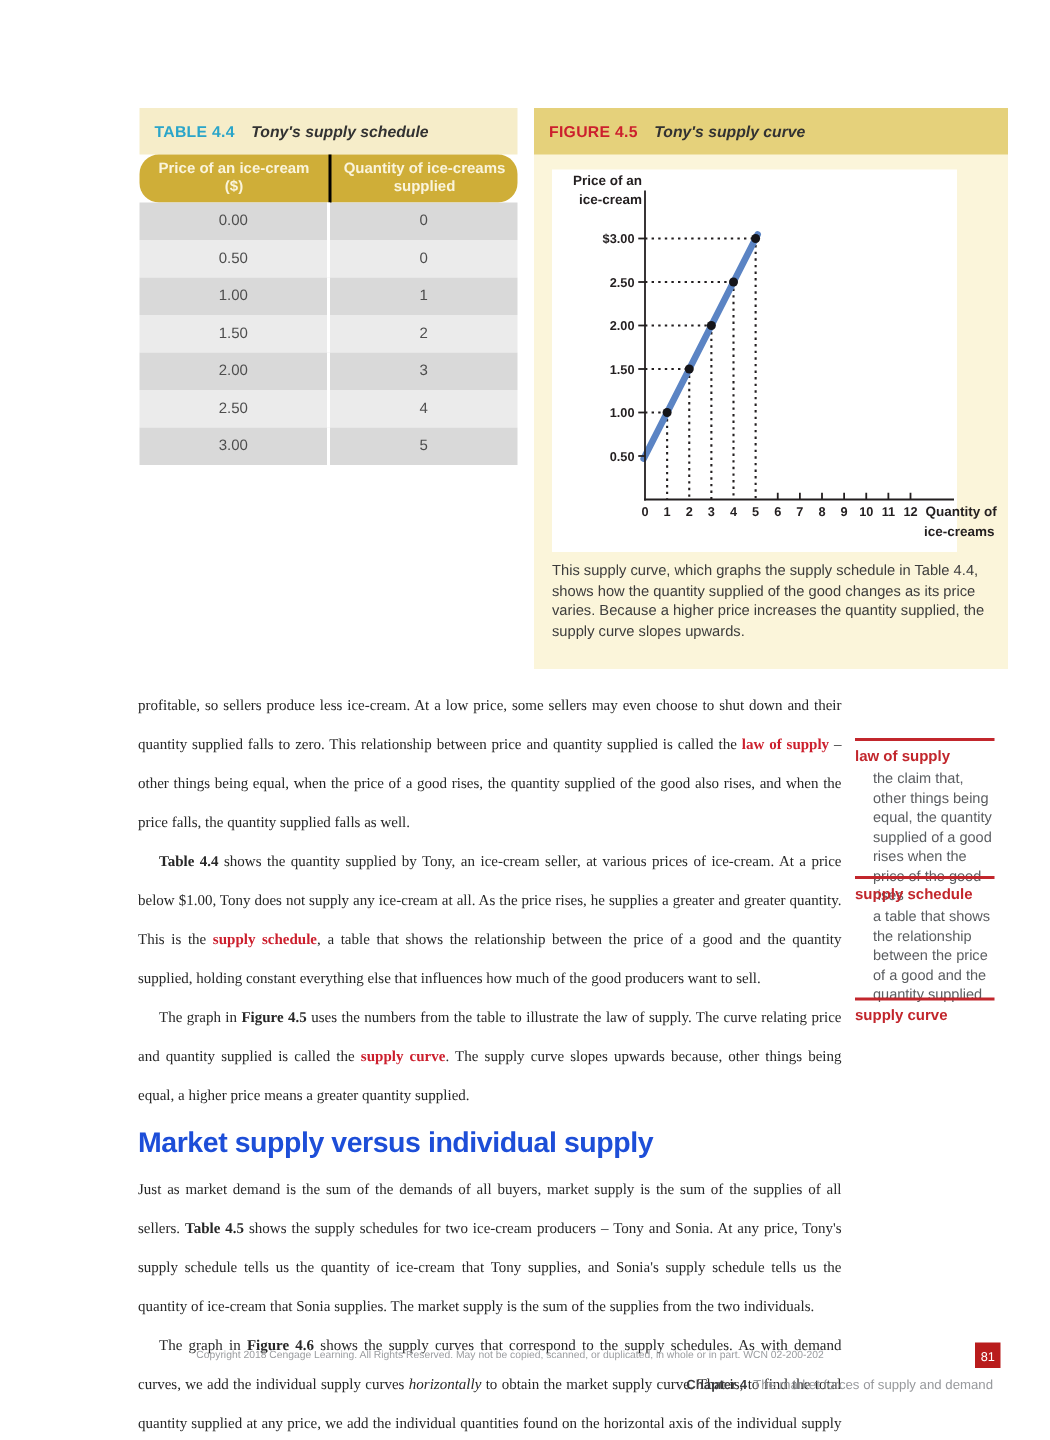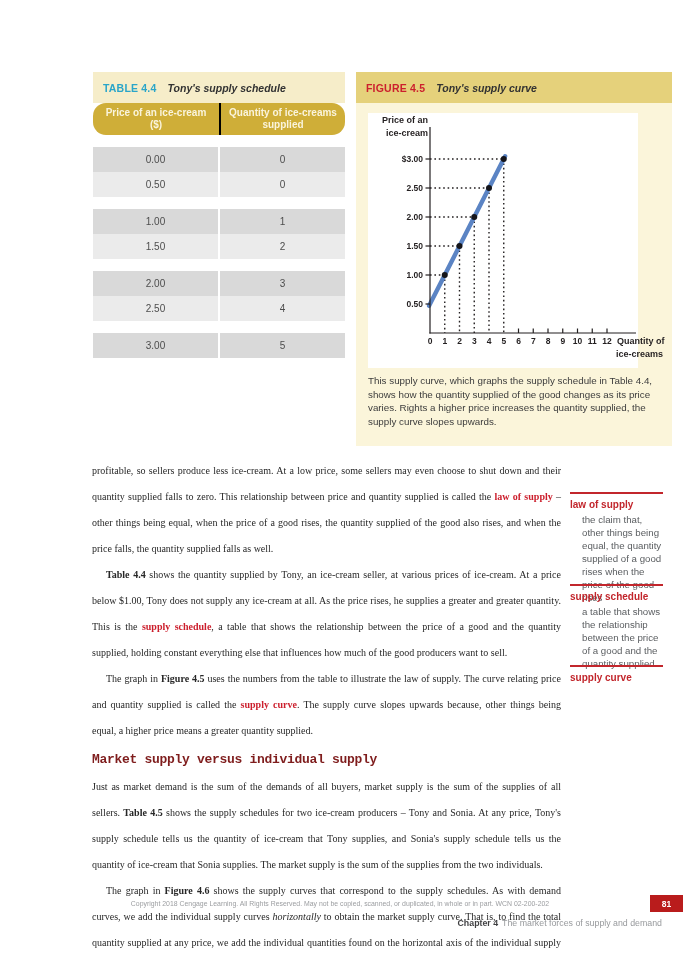--- a/index.html
+++ b/index.html
@@ -14,21 +14,21 @@
   .panel-label{font-weight:bold;font-size:10.5px;letter-spacing:.2px;}
   .table-label{color:#2aa5c9;}
   .figure-label{color:#cc1f2d;}
   .panel-title{font-weight:bold;font-size:10.5px;color:#323232;font-style:italic;}
   .col-headers{display:flex;background:#cfae38;border-radius:13px;}
   .col-header{width:50%;min-height:32px;display:flex;align-items:center;justify-content:center;
               text-align:center;color:#faf4dc;font-weight:bold;font-size:10px;line-height:12px;
               white-space:pre-line;padding:3px 0;box-sizing:border-box;}
   .col-header + .col-header{border-left:2px solid #000000;}
   .trow{display:flex;height:25px;}
-  .trow.odd{background:#d9d9d9;margin-top:12px;}
+  .trow.odd{background:#d9d9d9;}
   .trow.even{background:#ebebeb;}
   .tcell{width:50%;display:flex;align-items:center;justify-content:center;
          font-size:10px;color:#4d4d4d;}
   .tcell + .tcell{border-left:2px solid #ffffff;}
 
   
   .figure-panel{position:absolute;left:356px;top:72px;width:316px;height:374px;background:#fbf5da;}
   .plotbox{position:absolute;left:12px;top:41px;width:270px;height:255px;background:#ffffff;overflow:visible;}
   .plotbox svg{overflow:visible;display:block;}
   .tick{font:700 8.5px "Liberation Sans",sans-serif;fill:#231f20;}
@@ -41,35 +41,35 @@
                   font-size:9.8px;line-height:13.6px;color:#3c3c3c;}
 
   
   .bodycol{position:absolute;left:92px;top:458px;width:469px;}
   .bodycol p{margin:0;font-family:"Liberation Serif",serif;font-size:10px;line-height:26px;
              color:#272727;text-align:justify;}
   .bodycol p.ind{text-indent:14px;}
   .r-b{font-weight:bold;}
   .r-br{font-weight:bold;color:#cc1f2d;}
   .r-i{font-style:italic;margin-top:34px;}
-  .section-heading{margin:8px 0 7px 0;font-family:Liberation Mono, monospace;font-weight:bold;
-                   font-size:13px;letter-spacing:-.3px;color:#7f1d1d;}
+  .section-heading{margin:8px 0 7px 0;font-family:Liberation Sans, sans-serif;font-weight:bold;
+                   font-size:19px;letter-spacing:-.3px;color:#1d4ed8;}
 
   
   .margin-note{position:absolute;left:570px;width:93px;}
   .mn-rule{border-top:2px solid #c2262c;margin-bottom:5px;}
   .mn-term{font-weight:bold;font-size:10px;color:#c2262c;margin-bottom:3px;}
   .mn-def{font-size:9.7px;line-height:13px;color:#5a5d60;margin-left:12px;}
 
   
   .footer-copyright{position:absolute;left:80px;top:900px;width:520px;text-align:center;
                     font-size:6.9px;color:#9b9da0;}
-  .page-badge{position:absolute;left:650px;top:895px;width:33px;height:17px;background:#b91c1c;
+  .page-badge{position:absolute;left:650px;top:895px;width:17px;height:17px;background:#b91c1c;
               display:flex;align-items:center;justify-content:center;
-              color:#ffffff;font-weight:bold;font-size:8.5px;}
+              color:#ffffff;font-weight:normal;font-size:8.5px;}
   .chapter-line{position:absolute;right:38px;top:918px;font-size:8.8px;color:#97999c;text-align:right;}
   .chapter-label{font-weight:bold;color:#3f3f41;margin-right:4px;}
 </style>
 </head>
 <body>
 
 <div id="page">
 
   <div class="table-panel">
     <div class="panel-titlebar table-titlebar">
@@ -170,21 +170,21 @@
           <line x1="224.25" y1="215.5" x2="224.25" y2="220" class="axis"></line>
           <text x="224.25" y="231" text-anchor="middle" class="tick">11</text>
           <line x1="239" y1="215.5" x2="239" y2="220" class="axis"></line>
           <text x="239" y="231" text-anchor="middle" class="tick">12</text>
           <text x="60" y="10" text-anchor="end" class="atitle">Price of an</text>
           <text x="60" y="23" text-anchor="end" class="atitle">ice-cream</text>
           <text x="249" y="231" text-anchor="start" class="atitle">Quantity of</text>
           <text x="295" y="244" text-anchor="end" class="atitle">ice-creams</text>
         </svg>
     </div>
-    <div class="figure-caption">This supply curve, which graphs the supply schedule in Table 4.4, shows how the quantity supplied of the good changes as its price varies. Rights a higher price increases the quantity supplied, the supply curve slopes upwards.</div>
+    <div class="figure-caption">This supply curve, which graphs the supply schedule in Table 4.4, shows how the quantity supplied of the good changes as its price varies. Because a higher price increases the quantity supplied, the supply curve slopes upwards.</div>
   </div>
 
   <div class="bodycol">
     <p><span>profitable, so sellers produce less ice-cream. At a low price, some sellers may even choose to shut down and their quantity supplied falls to zero. This relationship between price and quantity supplied is called the </span><span class="r-br">law of supply</span><span> – other things being equal, when the price of a good rises, the quantity supplied of the good also rises, and when the price falls, the quantity supplied falls as well.</span></p>
     <p class="ind"><span class="r-b">Table 4.4</span><span> shows the quantity supplied by Tony, an ice-cream seller, at various prices of ice-cream. At a price below $1.00, Tony does not supply any ice-cream at all. As the price rises, he supplies a greater and greater quantity. This is the </span><span class="r-br">supply schedule</span><span>, a table that shows the relationship between the price of a good and the quantity supplied, holding constant everything else that influences how much of the good producers want to sell.</span></p>
     <p class="ind"><span>The graph in </span><span class="r-b">Figure 4.5</span><span> uses the numbers from the table to illustrate the law of supply. The curve relating price and quantity supplied is called the </span><span class="r-br">supply curve</span><span>. The supply curve slopes upwards because, other things being equal, a higher price means a greater quantity supplied.</span></p>
     <h2 class="section-heading">Market supply versus individual supply</h2>
     <p><span>Just as market demand is the sum of the demands of all buyers, market supply is the sum of the supplies of all sellers. </span><span class="r-b">Table 4.5</span><span> shows the supply schedules for two ice-cream producers – Tony and Sonia. At any price, Tony's supply schedule tells us the quantity of ice-cream that Tony supplies, and Sonia's supply schedule tells us the quantity of ice-cream that Sonia supplies. The market supply is the sum of the supplies from the two individuals.</span></p>
     <p class="ind"><span>The graph in </span><span class="r-b">Figure 4.6</span><span> shows the supply curves that correspond to the supply schedules. As with demand curves, we add the individual supply curves </span><span class="r-i">horizontally</span><span> to obtain the market supply curve. That is, to find the total quantity supplied at any price, we add the individual quantities found on the horizontal axis of the individual supply curves. The market supply curve shows how the total quantity supplied varies as the price of the good varies, holding constant all the other factors beyond price that influence producers' decisions about how much to sell.</span></p>
   </div>

